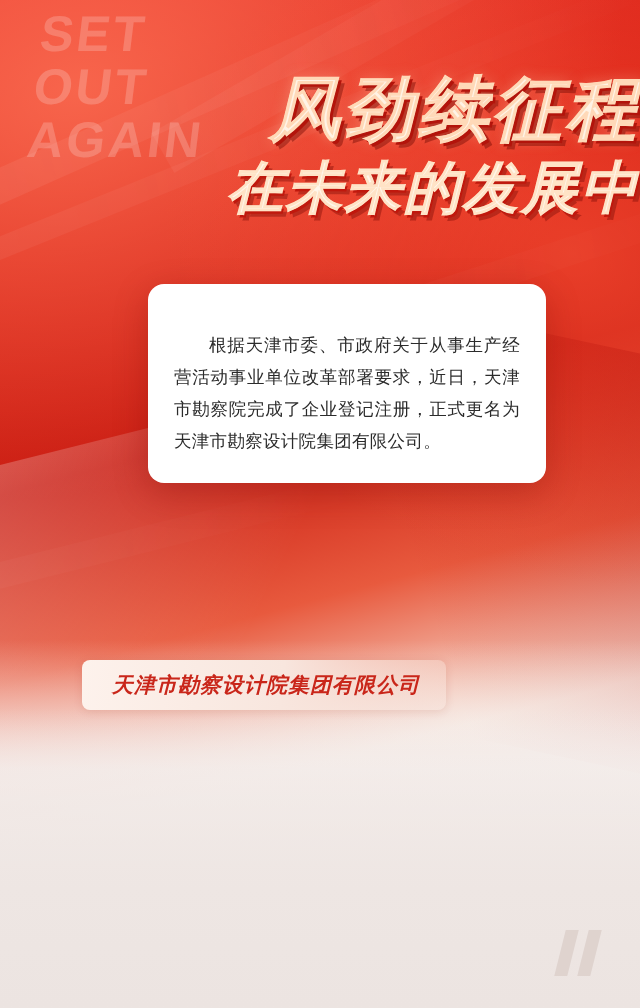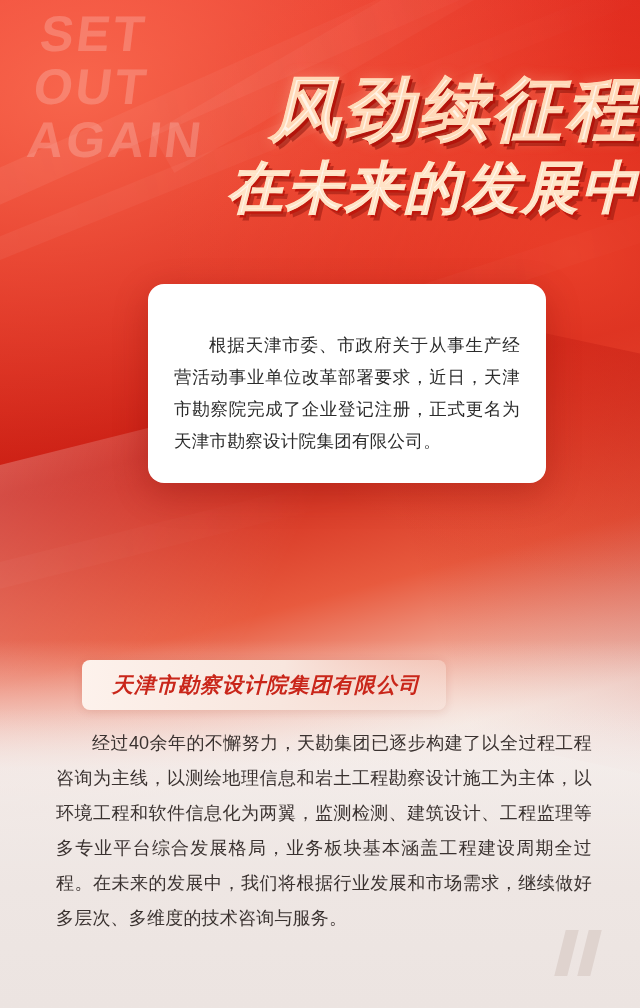--- a/index.html
+++ b/index.html
@@ -242,21 +242,18 @@
   </div>
 
   <div class="card">
     <p>根据天津市委、市政府关于从事生产经营活动事业单位改革部署要求，近日，天津市勘察院完成了企业登记注册，正式更名为天津市勘察设计院集团有限公司。</p>
   </div>
 
   <div class="plate">
     <span>天津市勘察设计院集团有限公司</span>
   </div>
 
-  <div class="body-text">
-    <p>经过40余年的不懈努力，天勘集团已逐步构建了以全过程工程咨询为主线，以测绘地理信息和岩土工程勘察设计施工为主体，以环境工程和软件信息化为两翼，监测检测、建筑设计、工程监理等多专业平台综合发展格局，业务板块基本涵盖工程建设周期全过程。在未来的发展中，我们将根据行业发展和市场需求，继续做好多层次、多维度的技术咨询与服务。</p>
-  </div>
 
   <div class="quote-mark">
     <i></i><i></i>
   </div>
 
 </div>
 
 </body></html>

